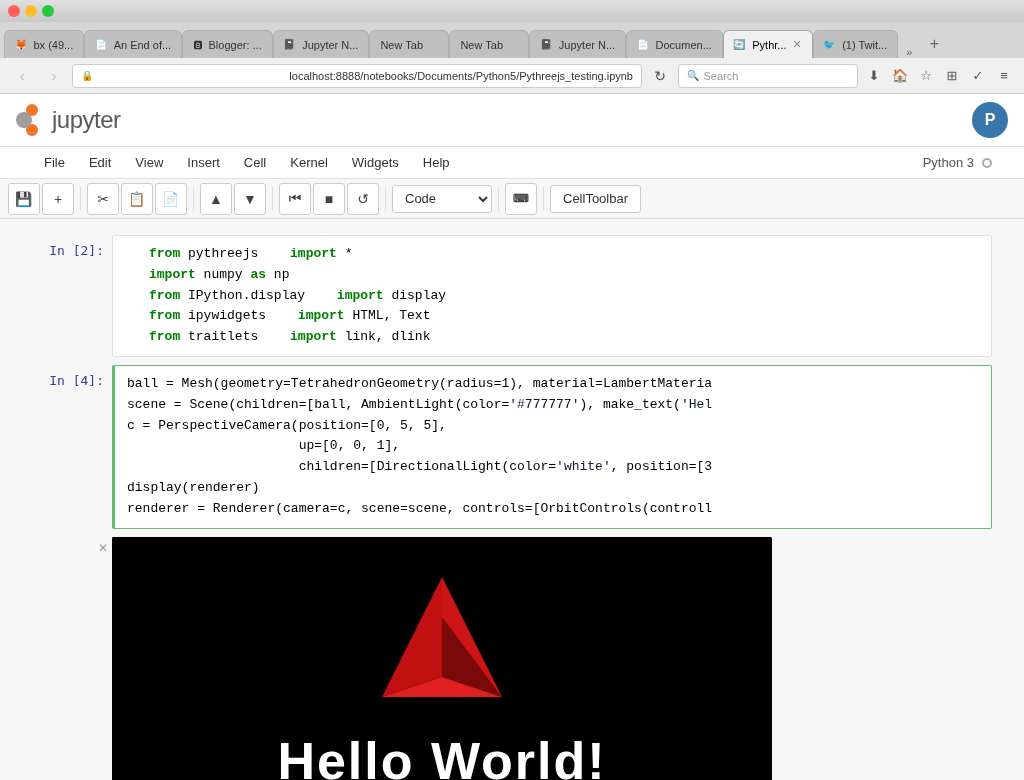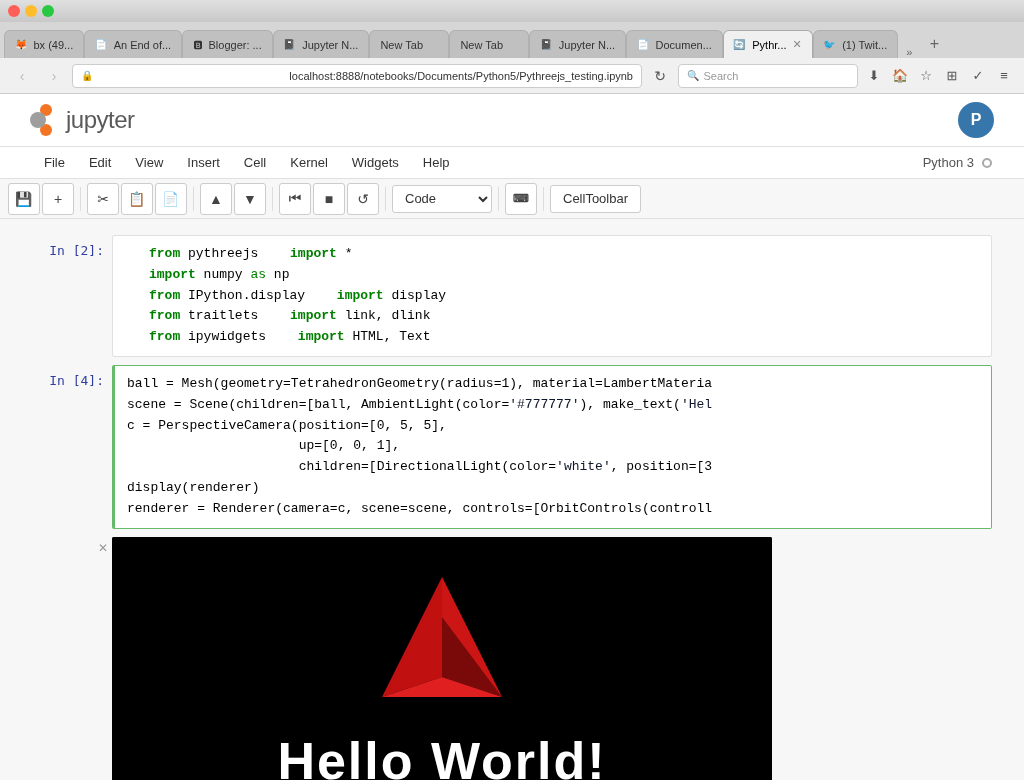--- a/index.html
+++ b/index.html
@@ -36,21 +36,21 @@
     .search-bar { width: 180px; height: 24px; background: white; border: 1px solid #ccc; border-radius: 4px; display: flex; align-items: center; padding: 0 8px; gap: 4px; }
     .search-icon-sm { font-size: 10px; color: #888; }
     .search-text { font-size: 11px; color: #999; flex: 1; }
     .nav-icons { display: flex; gap: 2px; align-items: center; }
     .nav-icon { width: 24px; height: 24px; display: flex; align-items: center; justify-content: center; font-size: 13px; color: #555; cursor: pointer; }
 
     
     .jupyter-container { flex: 1; background: white; display: flex; flex-direction: column; overflow: hidden; }
 
     
-    .jupyter-header { background: white; border-bottom: 1px solid #e0e0e0; padding: 8px 30px; display: flex; align-items: center; justify-content: space-between; }
+    .jupyter-header { background: white; border-bottom: 1px solid #e0e0e0; padding: 8px 16px; display: flex; align-items: center; justify-content: space-between; }
     .jupyter-logo-area { display: flex; align-items: center; gap: 12px; }
     .jupyter-logo { display: flex; align-items: center; gap: 4px; }
     .logo-circles { position: relative; width: 32px; height: 32px; }
     .logo-circle { position: absolute; border-radius: 50%; }
     .logo-c1 { width: 12px; height: 12px; background: #f37524; top: 0; left: 10px; }
     .logo-c2 { width: 12px; height: 12px; background: #f37524; bottom: 0; left: 10px; }
     .logo-c3 { width: 16px; height: 16px; background: #9e9e9e; top: 8px; left: 0; }
     .jupyter-title-text { font-size: 24px; color: #5a5a5a; font-weight: 300; letter-spacing: -0.5px; }
     .jupyter-nb-title { font-size: 18px; color: #333; font-weight: 400; margin-left: 8px; }
     .python-badge { width: 36px; height: 36px; background: #3776ab; border-radius: 50%; display: flex; align-items: center; justify-content: center; color: white; font-size: 16px; font-weight: bold; }
@@ -74,21 +74,21 @@
 
     
     .cell { display: flex; margin: 0 auto 8px; max-width: 960px; }
     .cell-prompt { width: 80px; min-width: 80px; text-align: right; padding: 8px 8px 0 0; font-size: 13px; font-family: monospace; color: #303f9f; }
     .cell-content { flex: 1; background: white; border: 1px solid #e0e0e0; border-radius: 2px; padding: 8px 12px; font-family: 'Courier New', Courier, monospace; font-size: 13px; line-height: 1.6; }
     .cell.active { }
     .cell.active .cell-content { border-color: #66bb6a; border-left: 3px solid #66bb6a; }
 
     
     .kw { color: #008000; font-weight: bold; margin-left: 24px; }
-    .kw2 { color: #008000; }
+    .kw2 { color: #008000; font-weight: bold; }
     .str { color: #0f172a; }
     .normal { color: #000; }
 
     
     .output-area { margin: 0 auto; max-width: 960px; display: flex; }
     .output-prompt { width: 80px; min-width: 80px; }
     .output-content { flex: 1; }
     .output-img-wrapper { position: relative; }
     .output-x { position: absolute; top: 4px; left: -14px; font-size: 12px; color: #999; cursor: pointer; }
     .output-canvas { width: 660px; height: 270px; background: #000; border-radius: 2px; display: flex; flex-direction: column; align-items: center; justify-content: center; position: relative; overflow: hidden; }
@@ -238,22 +238,22 @@
     </div>
 
     <div class="notebook-area">
 
       <div class="cell">
         <div class="cell-prompt">In [2]:</div>
         <div class="cell-content">
           <div><span class="kw">from</span><span class="normal"> pythreejs </span><span class="kw">import</span><span class="normal"> *</span></div>
           <div><span class="kw">import</span><span class="normal"> numpy </span><span class="kw2">as</span><span class="normal"> np</span></div>
           <div><span class="kw">from</span><span class="normal"> IPython.display </span><span class="kw">import</span><span class="normal"> display</span></div>
+          <div><span class="kw">from</span><span class="normal"> ipywidgets </span><span class="kw">import</span><span class="normal"> HTML, Text</span></div>
           <div><span class="kw">from</span><span class="normal"> traitlets </span><span class="kw">import</span><span class="normal"> link, dlink</span></div>
-          <div><span class="kw">from</span><span class="normal"> ipywidgets </span><span class="kw">import</span><span class="normal"> HTML, Text</span></div>
         </div>
       </div>
 
       <div class="cell active">
         <div class="cell-prompt">In [4]:</div>
         <div class="cell-content">
           <div><span class="normal">ball = Mesh(geometry=TetrahedronGeometry(radius=1), material=LambertMateria</span></div>
           <div><span class="normal">scene = Scene(children=[ball, AmbientLight(color=</span><span class="str">'#777777'</span><span class="normal">), make_text(</span><span class="str">'Hel</span></div>
           <div><span class="normal">c = PerspectiveCamera(position=[0, 5, 5],</span></div>
           <div><span class="normal">&nbsp;&nbsp;&nbsp;&nbsp;&nbsp;&nbsp;&nbsp;&nbsp;&nbsp;&nbsp;&nbsp;&nbsp;&nbsp;&nbsp;&nbsp;&nbsp;&nbsp;&nbsp;&nbsp;&nbsp;&nbsp;&nbsp;up=[0, 0, 1],</span></div>

